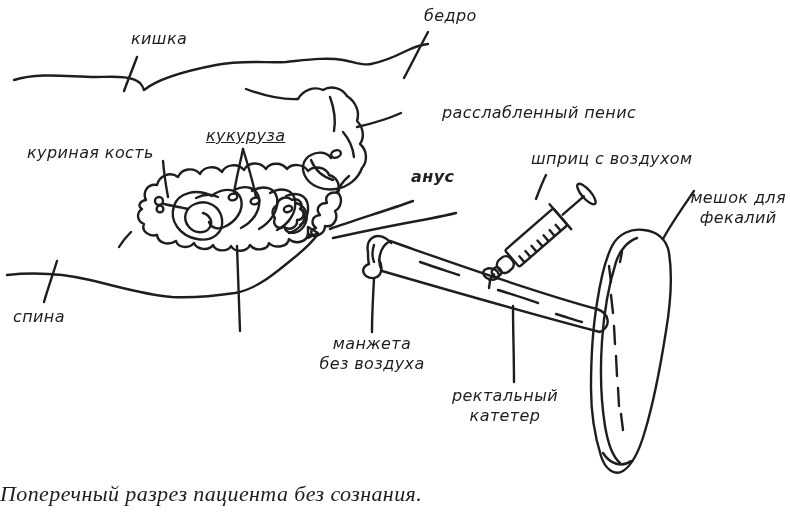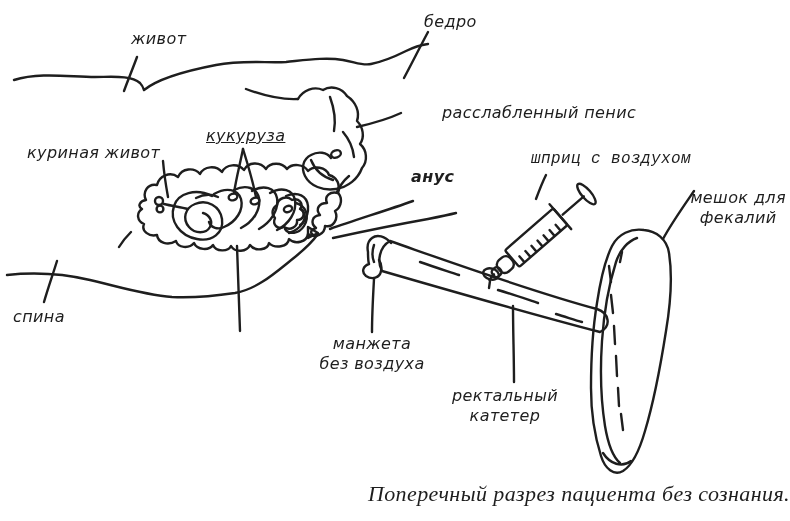--- a/index.html
+++ b/index.html
@@ -14,33 +14,33 @@
     stroke:var(--ink); stroke-width:2.4; fill:none;
     stroke-linecap:round; stroke-linejoin:round;
   }
   .lbl {
     position:absolute; color:var(--ink);
     font:italic 16px/1.28 "DejaVu Sans", sans-serif;
     letter-spacing:0.4px; white-space:pre-line;
   }
   .lbl.ctr { transform:translateX(-50%); text-align:center; }
   .lbl-abdomen   { left:131px; top:29px; }
-  .lbl-thigh     { left:424px; top:12px; }
+  .lbl-thigh     { left:424px; top:6px; }
   .lbl-penis     { left:400px; top:103px;margin-left:42px; }
   .lbl-bone      { left:27px;  top:143px; }
   .lbl-corn      { left:206px; top:126px;text-decoration:underline; }
   .lbl-anus      { left:411px; top:167px;font-weight:bold; }
-  .lbl-syringe   { left:531px; top:149px;font-family:Liberation Mono, monospace; }
+  .lbl-syringe   { left:531px; top:149px; }
   .lbl-bag       { right:4px;  top:180px; text-align:center;margin-top:8px; }
   .lbl-back      { left:13px;  top:307px; }
   .lbl-bowel     { left:227px; top:334px; }
   .lbl-cuff      { left:372px; top:334px; }
   .lbl-catheter  { left:505px; top:386px; }
   .caption {
-    position:absolute; left:0; right:0; top:481px; text-align:right;
+    position:absolute; left:0; right:0; top:481px; text-align:left;
     color:var(--ink);
     font:italic 22px "Liberation Serif", "DejaVu Serif", serif;
     letter-spacing:0.4px;
   }
 </style>
 </head>
 <body>
 
 <div class="canvas">
 
@@ -159,24 +159,24 @@
       <path d="M 243,149 C 248,165 253,182 256,197"></path>
       <path d="M 413,201 C 385,211 355,220 330,229"></path>
       <path d="M 546,175 C 542,183 539,191 536,199"></path>
       <path d="M 694,191 C 683,207 671,224 663,239"></path>
       <path d="M 237,246 C 238,274 239,303 240,331"></path>
       <path d="M 374,279 C 373,297 372,314 372,332"></path>
       <path d="M 513,306 C 513,331 514,357 514,382"></path>
     </g>
   </svg>
 
-  <div class="lbl lbl-abdomen">живот</div>
+  <div class="lbl lbl-abdomen">кишка</div>
   <div class="lbl lbl-thigh">бедро</div>
   <div class="lbl lbl-penis">расслабленный пенис</div>
-  <div class="lbl lbl-bone">куриная живот</div>
+  <div class="lbl lbl-bone">куриная кость</div>
   <div class="lbl lbl-corn">кукуруза</div>
   <div class="lbl lbl-anus">анус</div>
   <div class="lbl lbl-syringe">шприц с воздухом</div>
   <div class="lbl lbl-bag">мешок для
 фекалий</div>
   <div class="lbl lbl-back">спина</div>
   <div class="lbl ctr lbl-catheter">ректальный
 катетер</div>
   <div class="lbl ctr lbl-cuff">манжета
 без воздуха</div>

